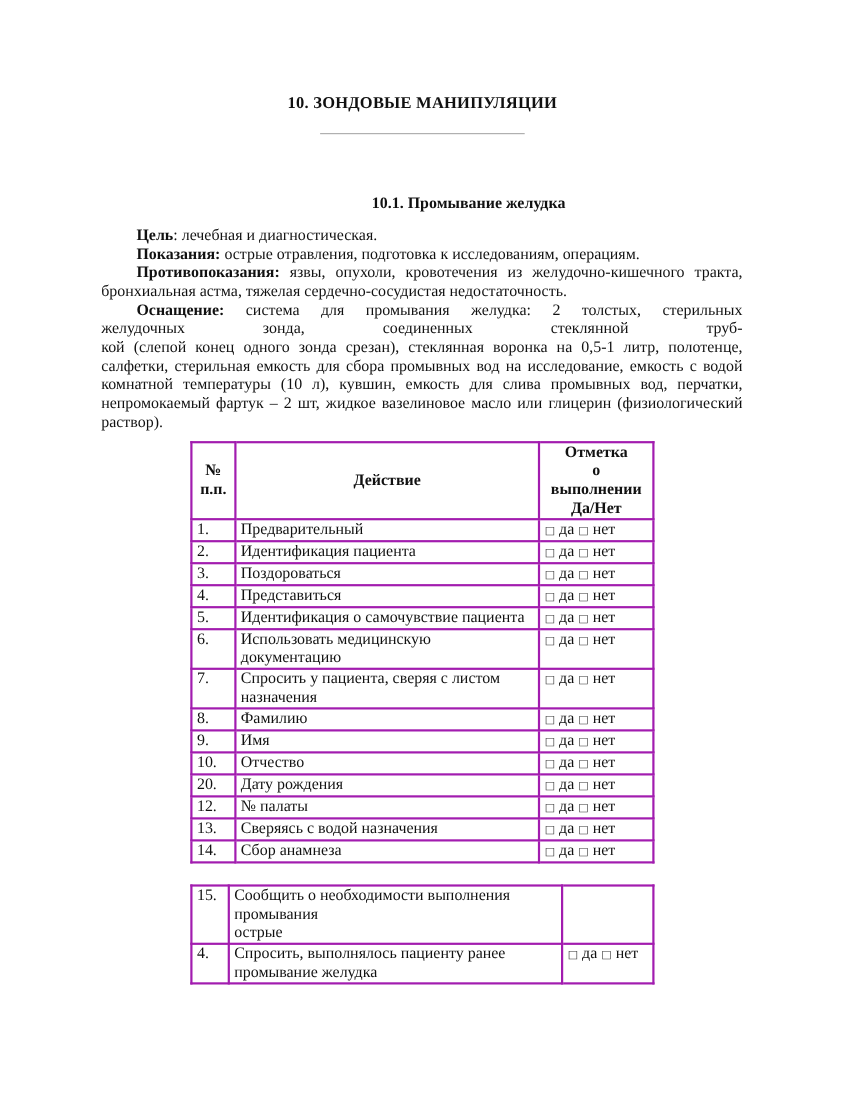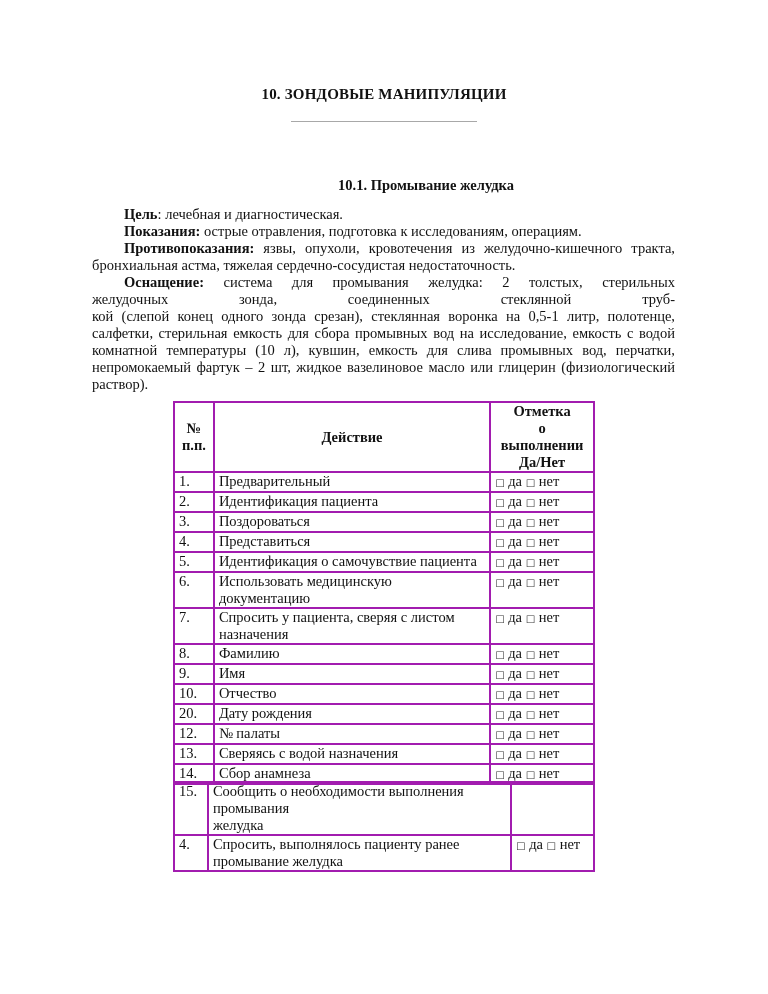--- a/index.html
+++ b/index.html
@@ -32,21 +32,21 @@
 
   table.steps {
     position: absolute; border-collapse: collapse;
     font-size: 14.5px; line-height: 17px;
   }
   table.steps td, table.steps th {
     border: 2px solid #a21caf; padding: 0 4px; vertical-align: top;
   }
   table.steps th { font-weight: bold; text-align: center; vertical-align: middle; padding: 0 2px; }
   .t1 { left: 173px; top: 401px; width: 422px; }
-  .t2 { left: 173px; top: 781px; width: 422px; }
+  .t2 { left: 173px; top: 804px; width: 422px; }
   .t1 col.c1 { width: 40px; } .t1 col.c2 { width: 278px; } .t1 col.c3 { width: 104px; }
   .t2 col.c1 { width: 34px; } .t2 col.c2 { width: 305px; } .t2 col.c3 { width: 83px; }
   td.num { padding-left: 5px; }
   td.mark { white-space: nowrap; padding-left: 4px; }
   .t2 td.mark { padding-left: 4px; }
   .sq { font-family: "DejaVu Sans", sans-serif; font-size: 10px; color: #333; }
 </style>
 </head>
 <body>
 
@@ -165,21 +165,21 @@
         <col class="c1">
         <col class="c2">
         <col class="c3">
       </colgroup>
     <tbody>
         <tr>
       <td class="num">15.</td>
       <td>
         <div>Сообщить о необходимости выполнения</div>
         <div>промывания</div>
-        <div>желудка</div>
+        <div>острые</div>
       </td>
       <td></td>
     </tr>
     </tbody>
       <tbody id="t2-body">
         <tr>
           <td class="num">4.</td>
           <td>Спросить, выполнялось пациенту ранее промывание желудка</td>
           <td class="mark"><span class="sq">□</span> <span>да</span> <span class="sq">□</span> <span>нет</span></td>
         </tr>

